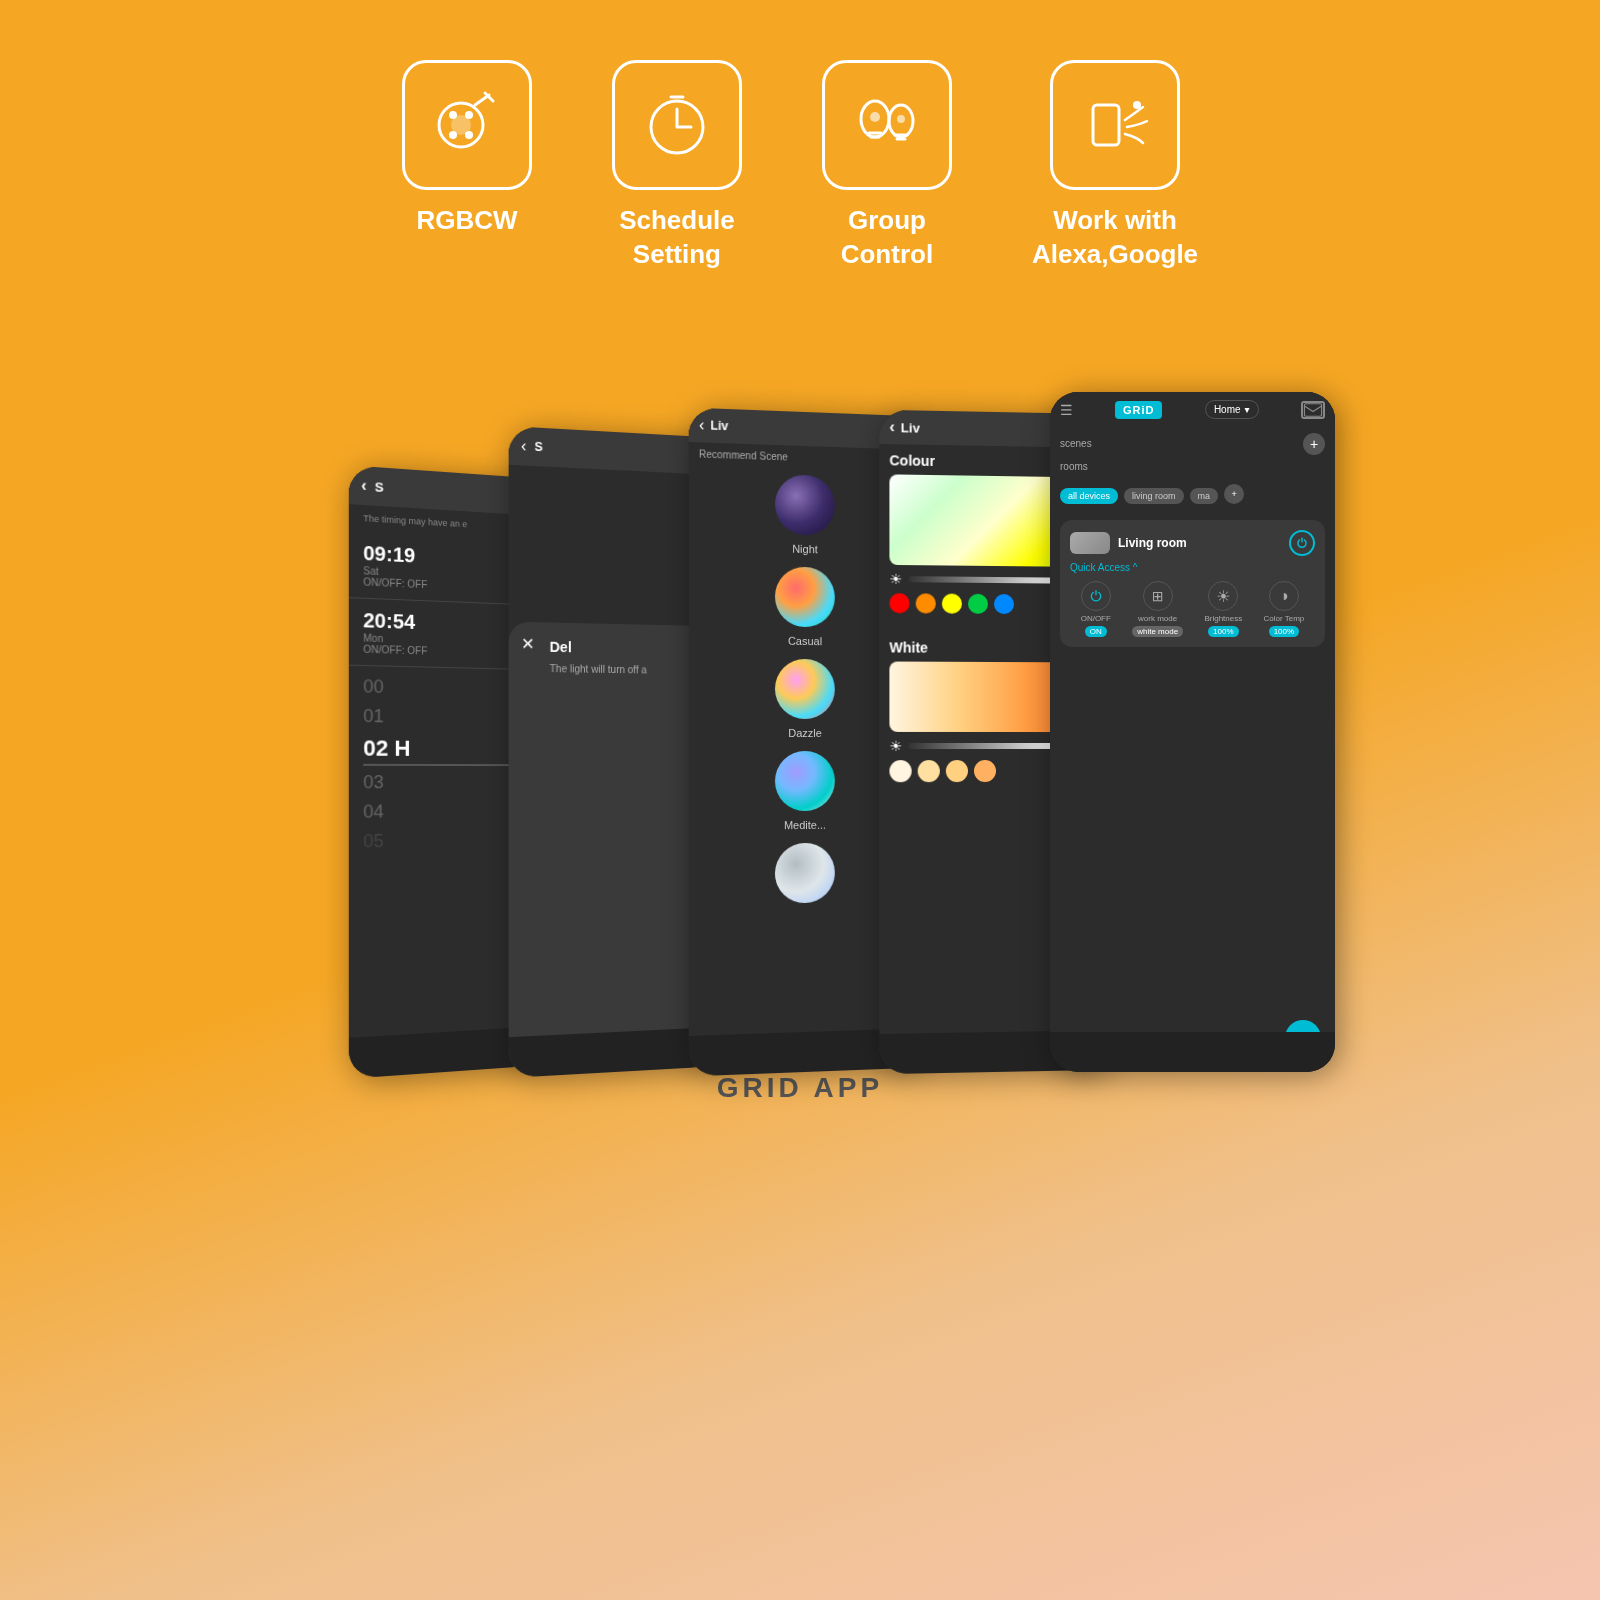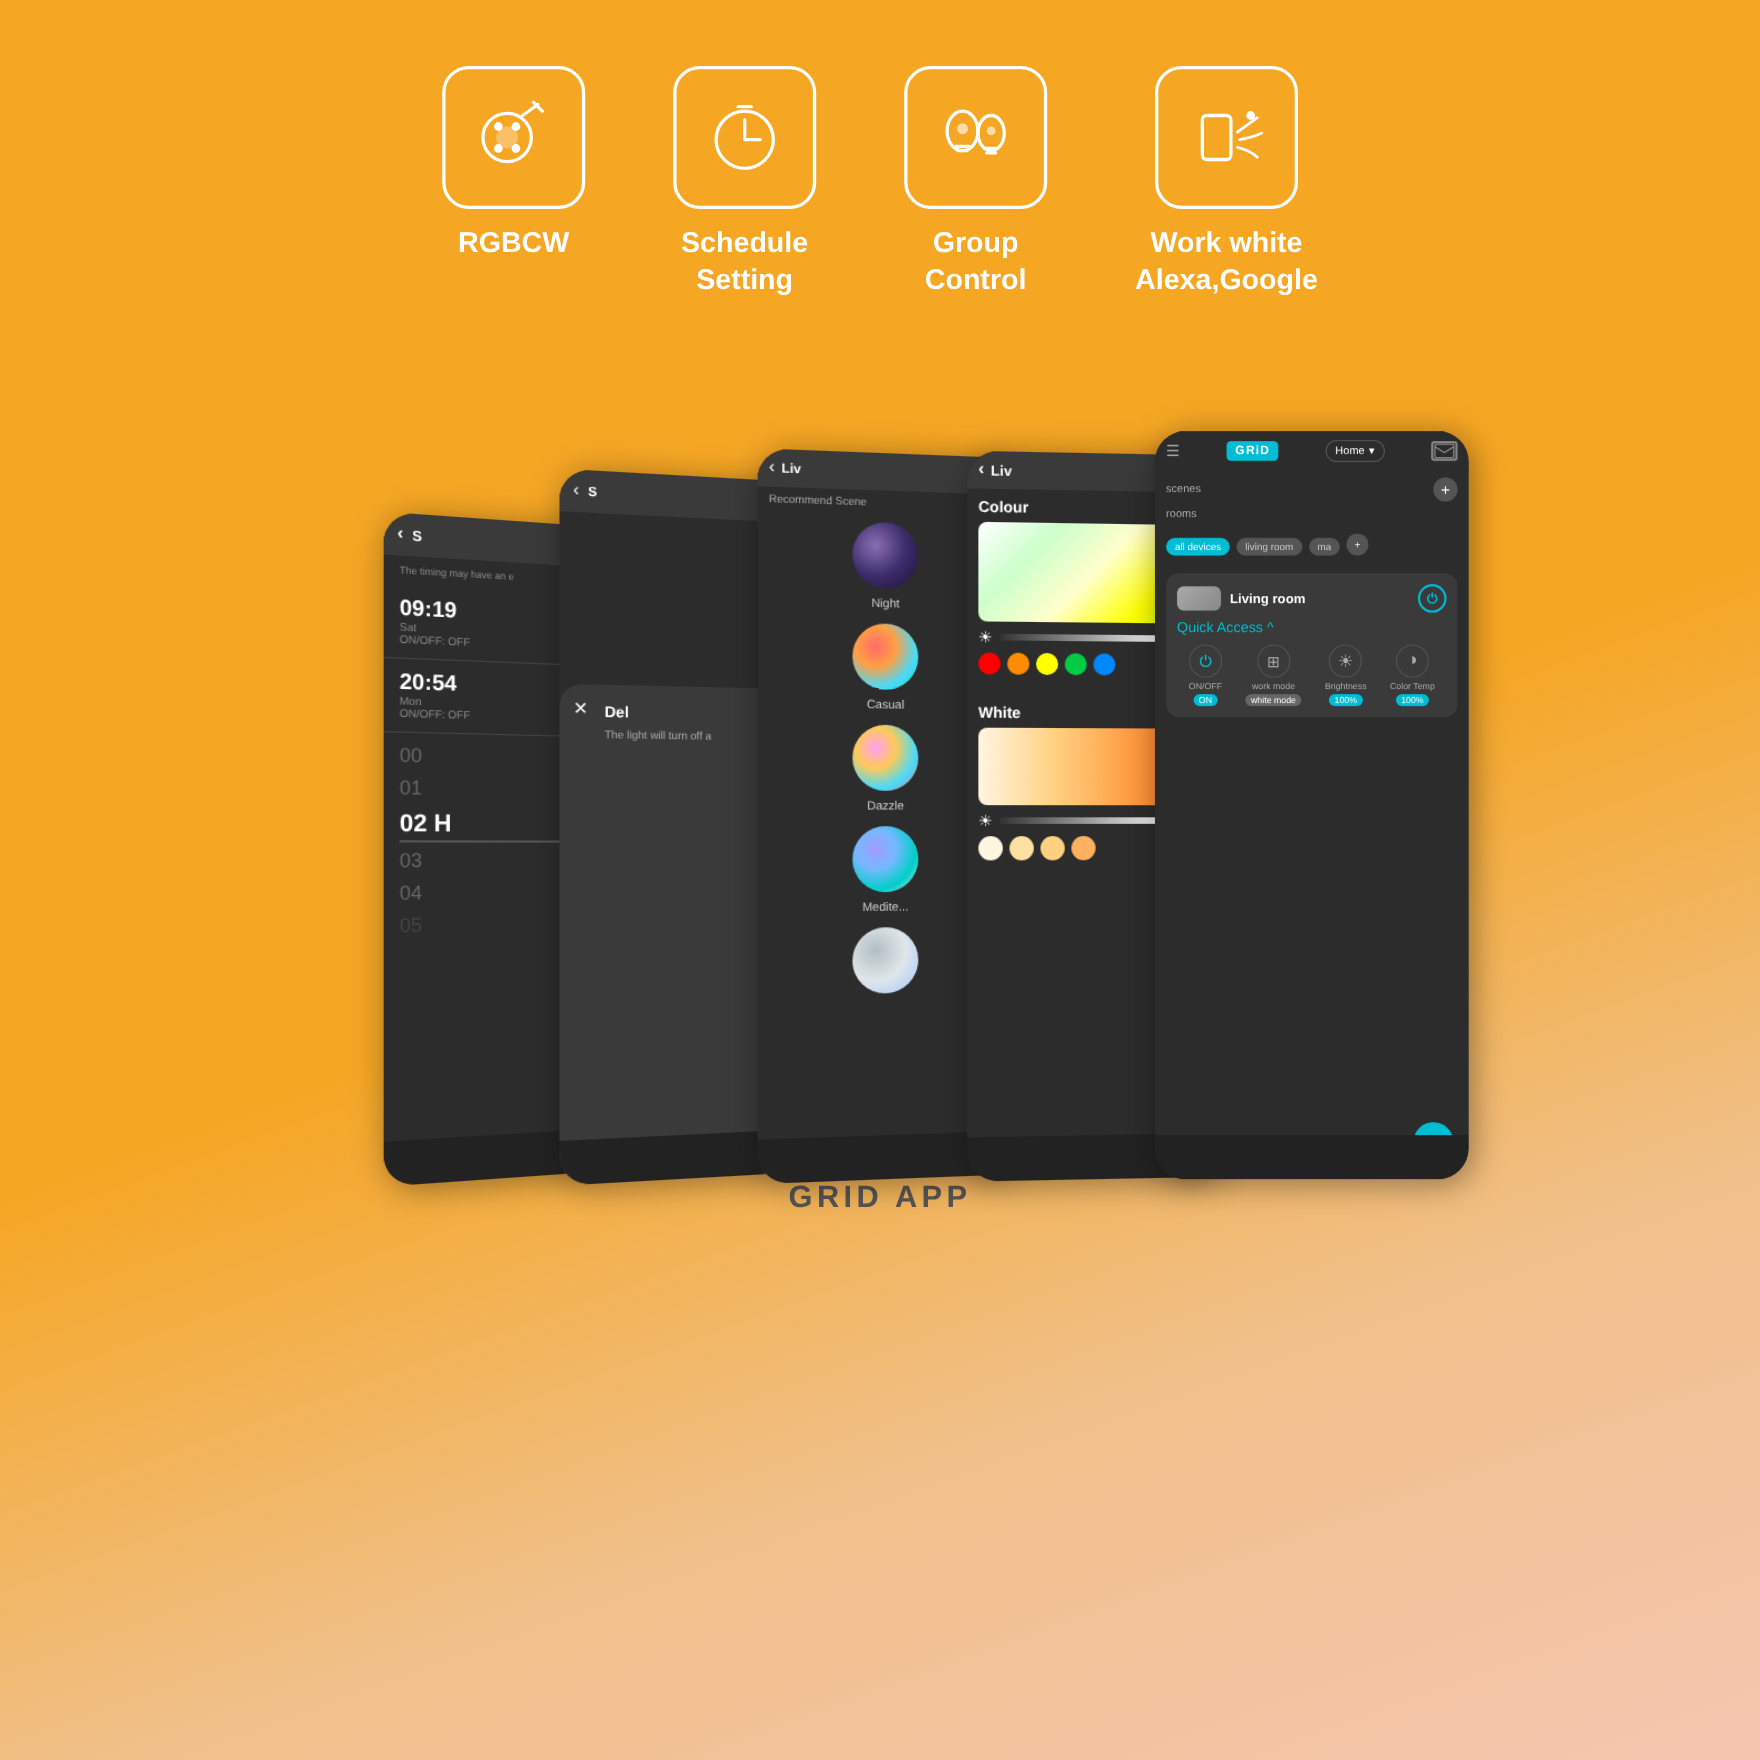--- a/index.html
+++ b/index.html
@@ -407,21 +407,21 @@
       font-size: 12px;
     }
     .p5-device-icon {
       width: 36px;
       height: 24px;
       background: #888;
       border-radius: 4px;
     }
     .p5-quick-access {
       color: #00bcd4;
-      font-size: 13px;
+      font-size: 10px;
       margin-bottom: 8px;
     }
     .p5-controls {
       display: flex;
       justify-content: space-around;
       margin-top: 4px;
     }
     .p5-control-item {
       display: flex;
       flex-direction: column;
@@ -527,21 +527,21 @@
   <div class="icon-item">
     <div class="icon-box">
       <svg viewBox="0 0 80 80" fill="none" xmlns="http://www.w3.org/2000/svg">
         <rect x="18" y="20" width="26" height="40" rx="4" stroke="white" stroke-width="3" fill="none"></rect>
         <path d="M50 35 Q60 28 68 22" stroke="white" stroke-width="2.5" stroke-linecap="round"></path>
         <path d="M52 42 Q64 40 72 36" stroke="white" stroke-width="2.5" stroke-linecap="round"></path>
         <path d="M50 49 Q62 52 68 58" stroke="white" stroke-width="2.5" stroke-linecap="round"></path>
         <circle cx="62" cy="20" r="4" fill="white"></circle>
       </svg>
     </div>
-    <span class="icon-label"><span>Work white</span><br><span>Alexa,Google</span></span>
+    <span class="icon-label"><span>Work with</span><br><span>Alexa,Google</span></span>
   </div>
 
 </div>
 
 <div class="phones-container">
 
   <div class="phone phone-1">
     <div class="phone-screen">
       <div class="p1-header">
         <span class="p1-back">‹</span>

